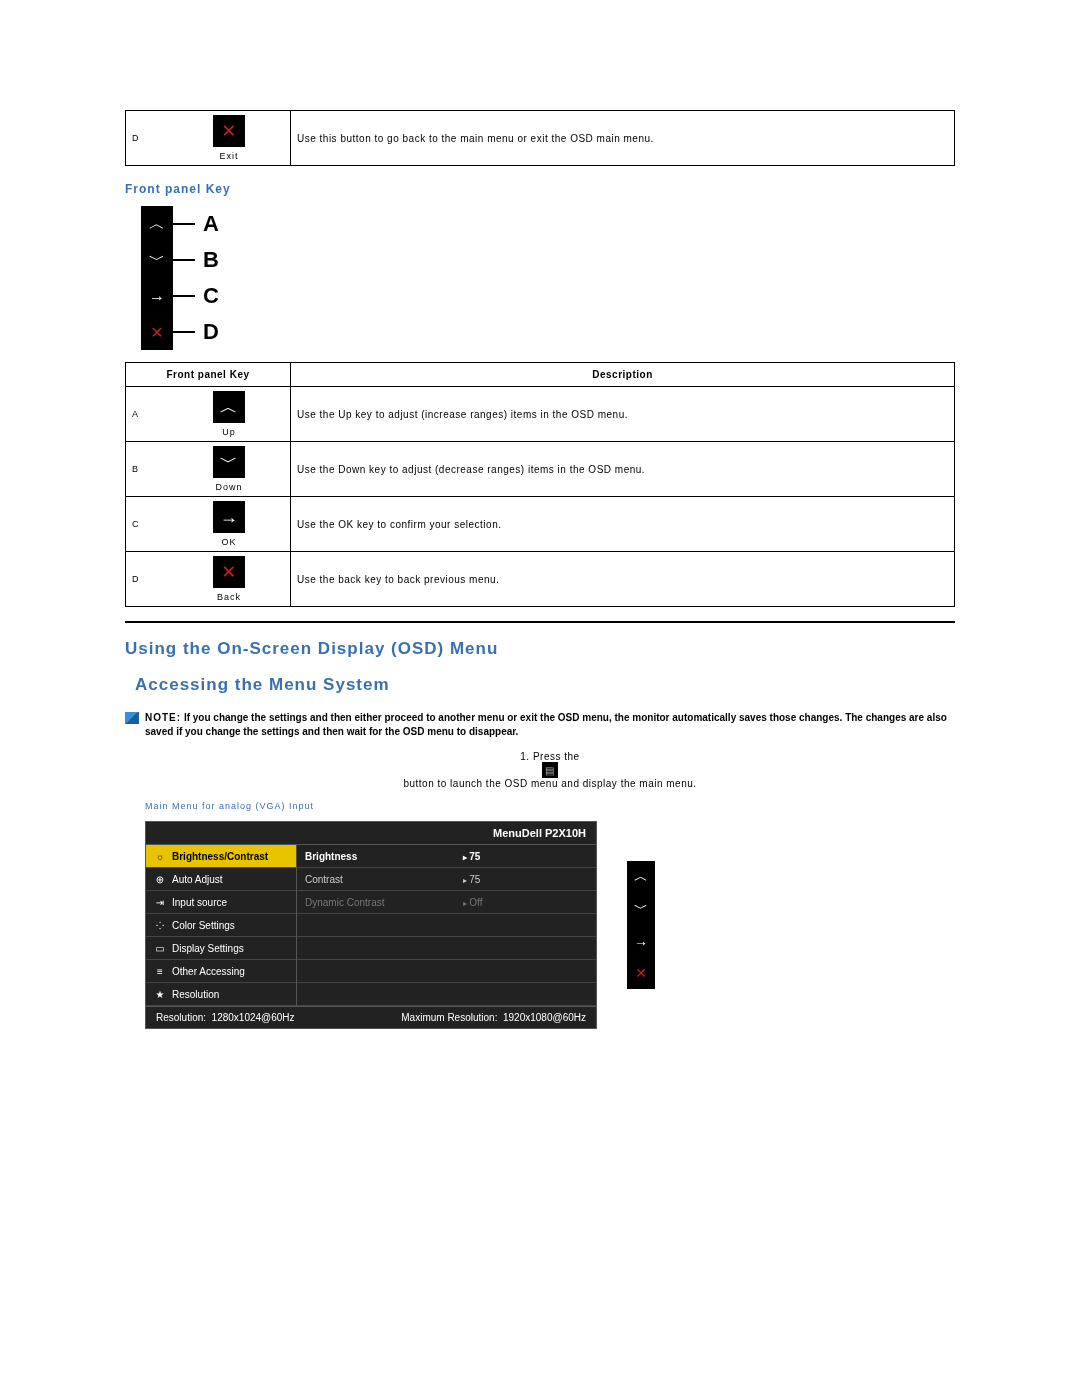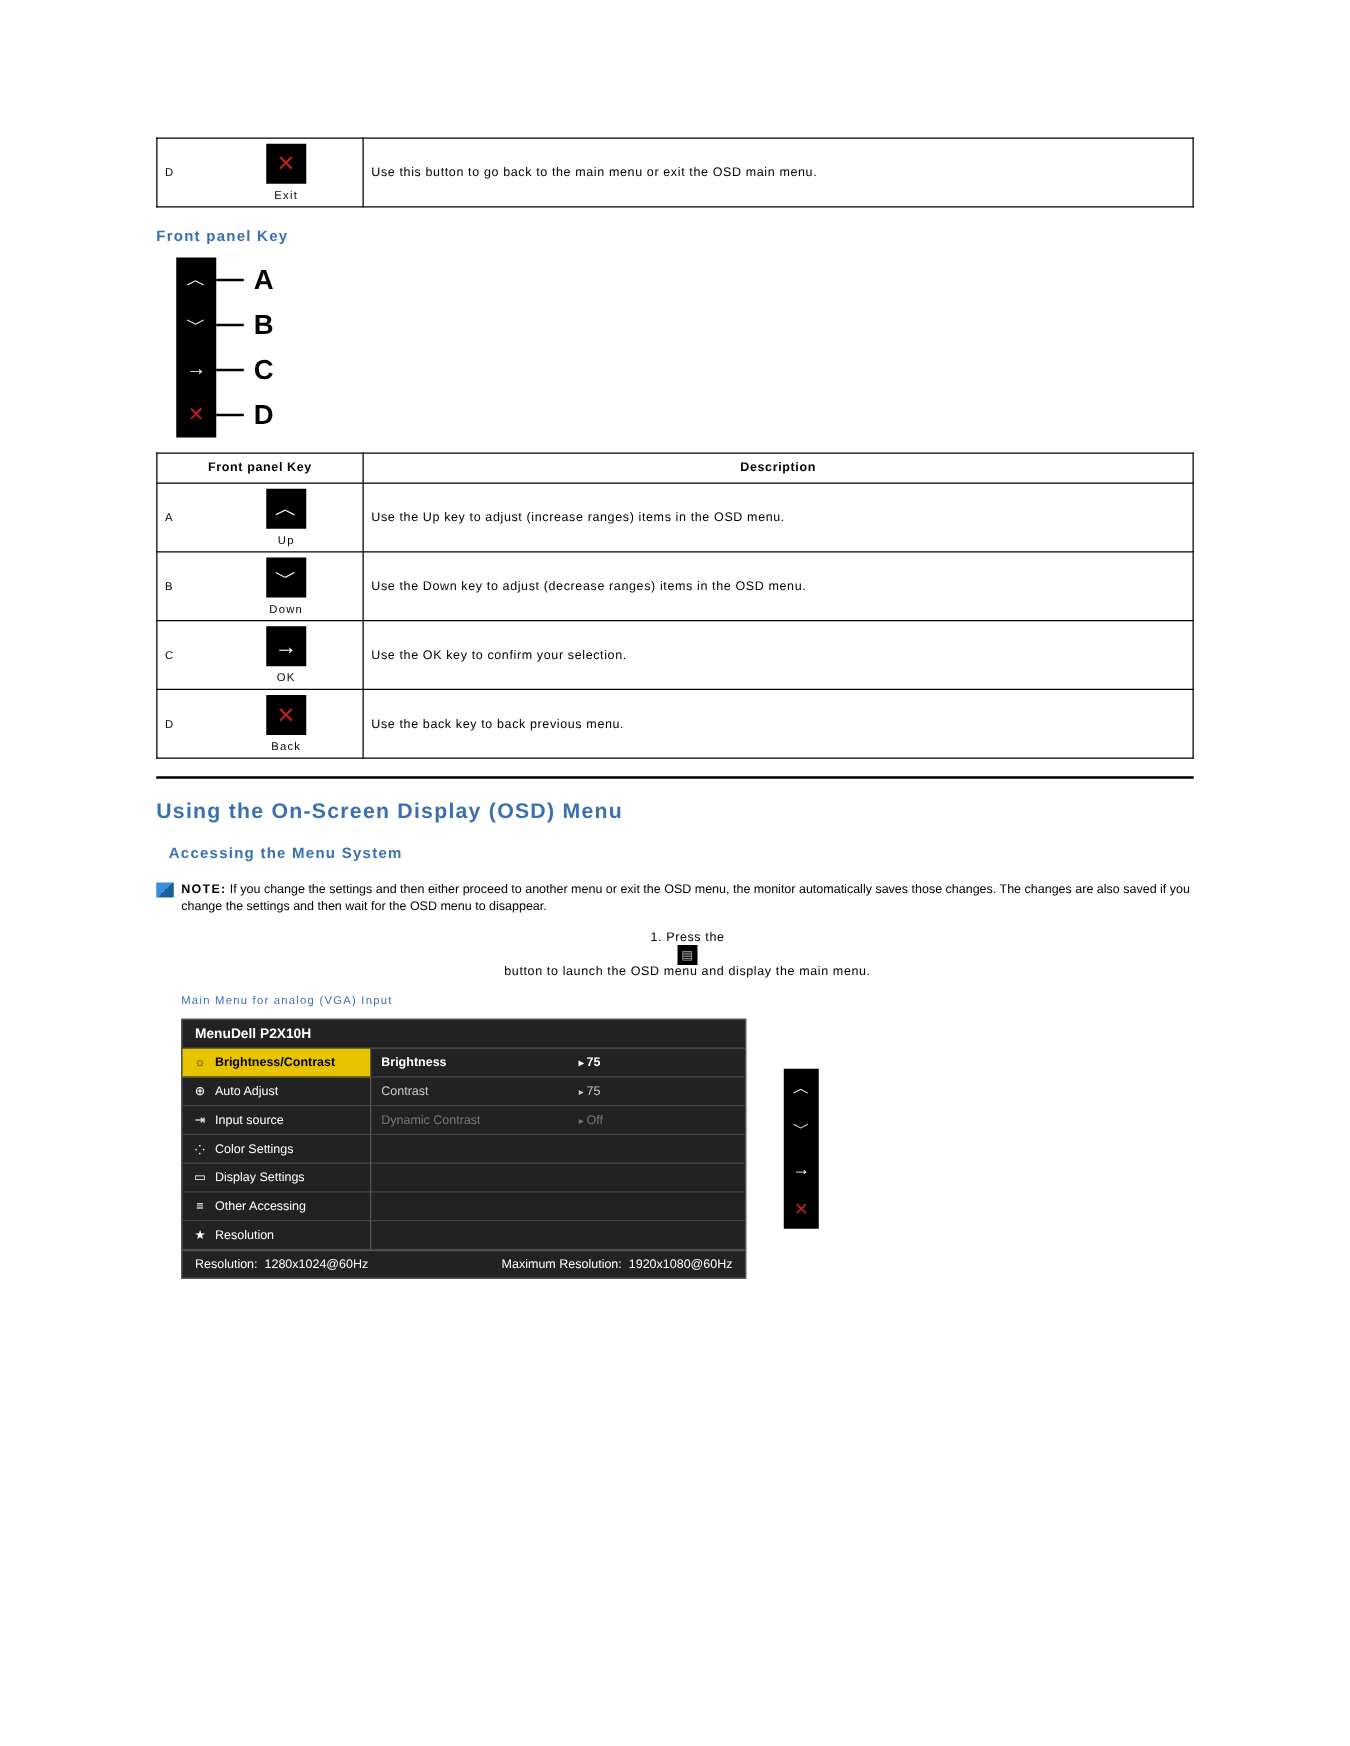--- a/index.html
+++ b/index.html
@@ -67,21 +67,21 @@
     color: #3a70b0;
     font-size: 12px;
     font-weight: bold;
     letter-spacing: 1px;
     margin: 16px 0 10px 0;
   }
   .section-title.big {
     font-size: 17px;
   }
   .section-title.sub {
-    font-size: 12px;
+    font-size: 17px;
     margin-left: 10px;
   }
   .para {
     font-size: 10px;
     margin-bottom: 10px;
   }
   .link {
     color: #3a70b0;
     text-decoration: underline;
     letter-spacing: 1px;
@@ -140,21 +140,21 @@
     font-size: 10px;
   }
   .note-icon {
     width: 14px;
     height: 12px;
     background: linear-gradient(135deg,#3a8edc 0 50%, #1b5e9e 50% 100%);
     margin-right: 6px;
     flex-shrink: 0;
     margin-top: 1px;
   }
-  .note-text { line-height: 1.4; }
+  .note-text { line-height: 1.4; font-weight: bold; }
   .note-text b { letter-spacing: 1px; }
   .step {
     font-size: 10px;
     letter-spacing: 0.5px;
     margin: 6px 0 10px 20px;
     display: flex;
     align-items: center;
     flex-direction: column;
   }
   .inline-icon {
@@ -182,21 +182,21 @@
   .osd {
     width: 450px;
     background: #222;
     border: 1px solid #555;
     color: #ccc;
     font-family: Arial, sans-serif;
     font-size: 11px;
   }
   .osd-header {
     display: flex;
-    justify-content: flex-start;
+    justify-content: flex-end;
     padding: 5px 10px;
     border-bottom: 1px solid #555;
     font-weight: bold;
     color: #fff;
   }
   .osd-body {
     display: flex;
     min-height: 150px;
   }
   .osd-left {

